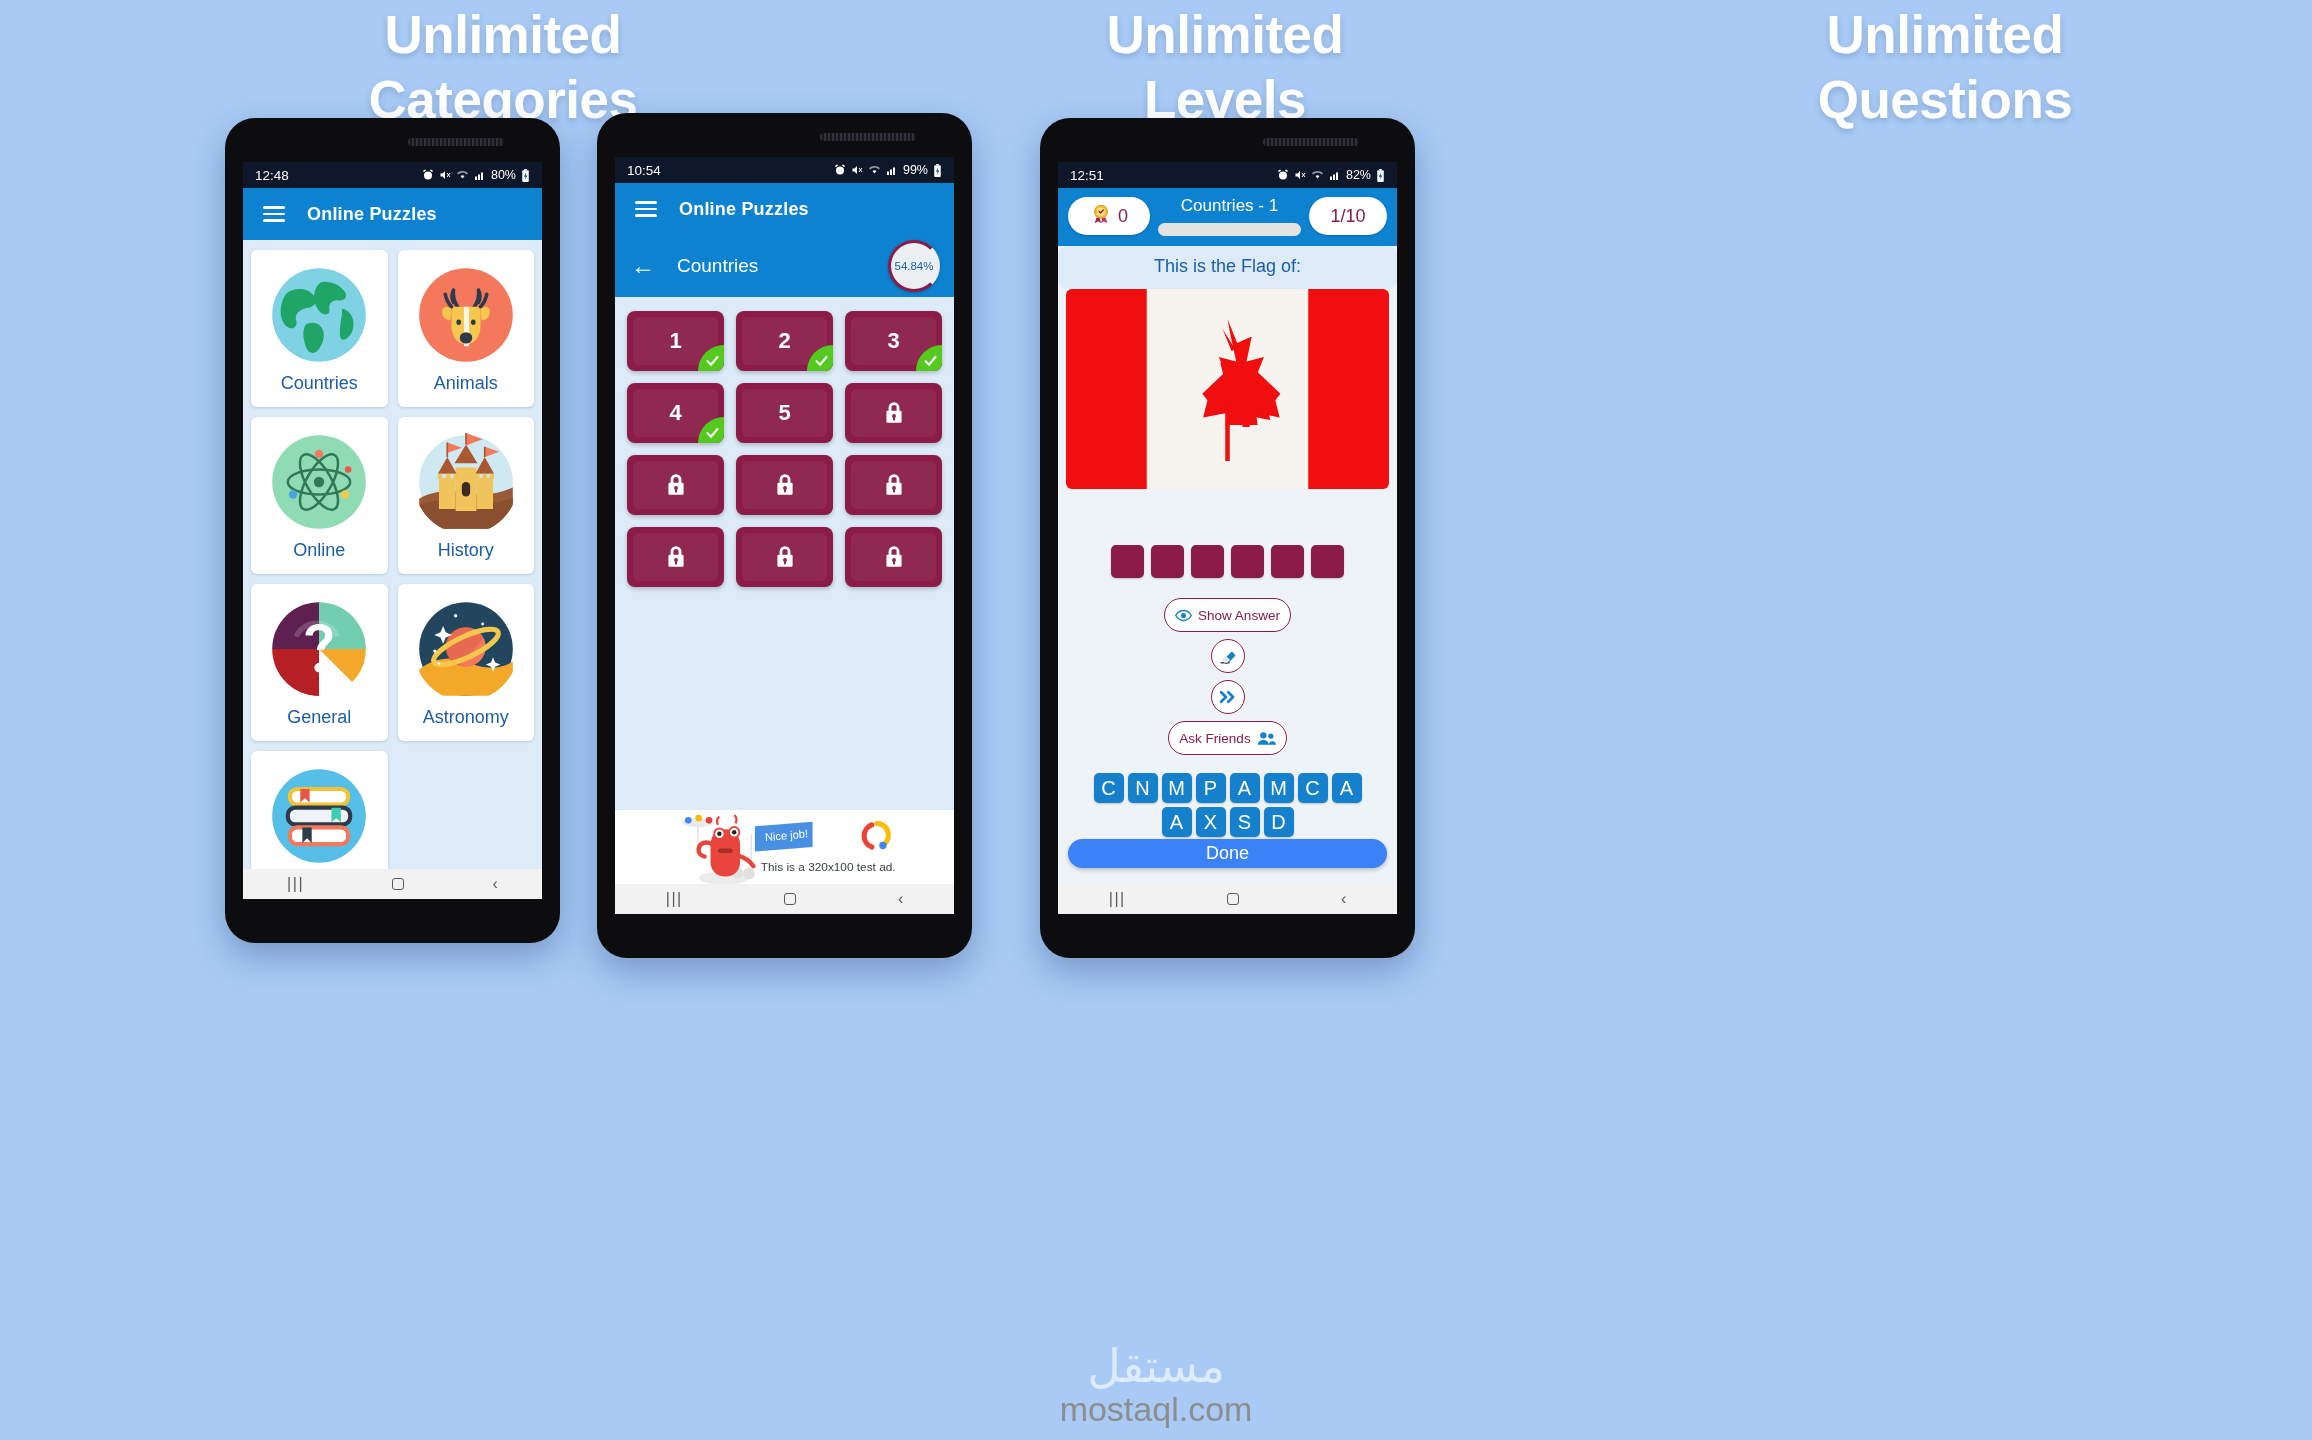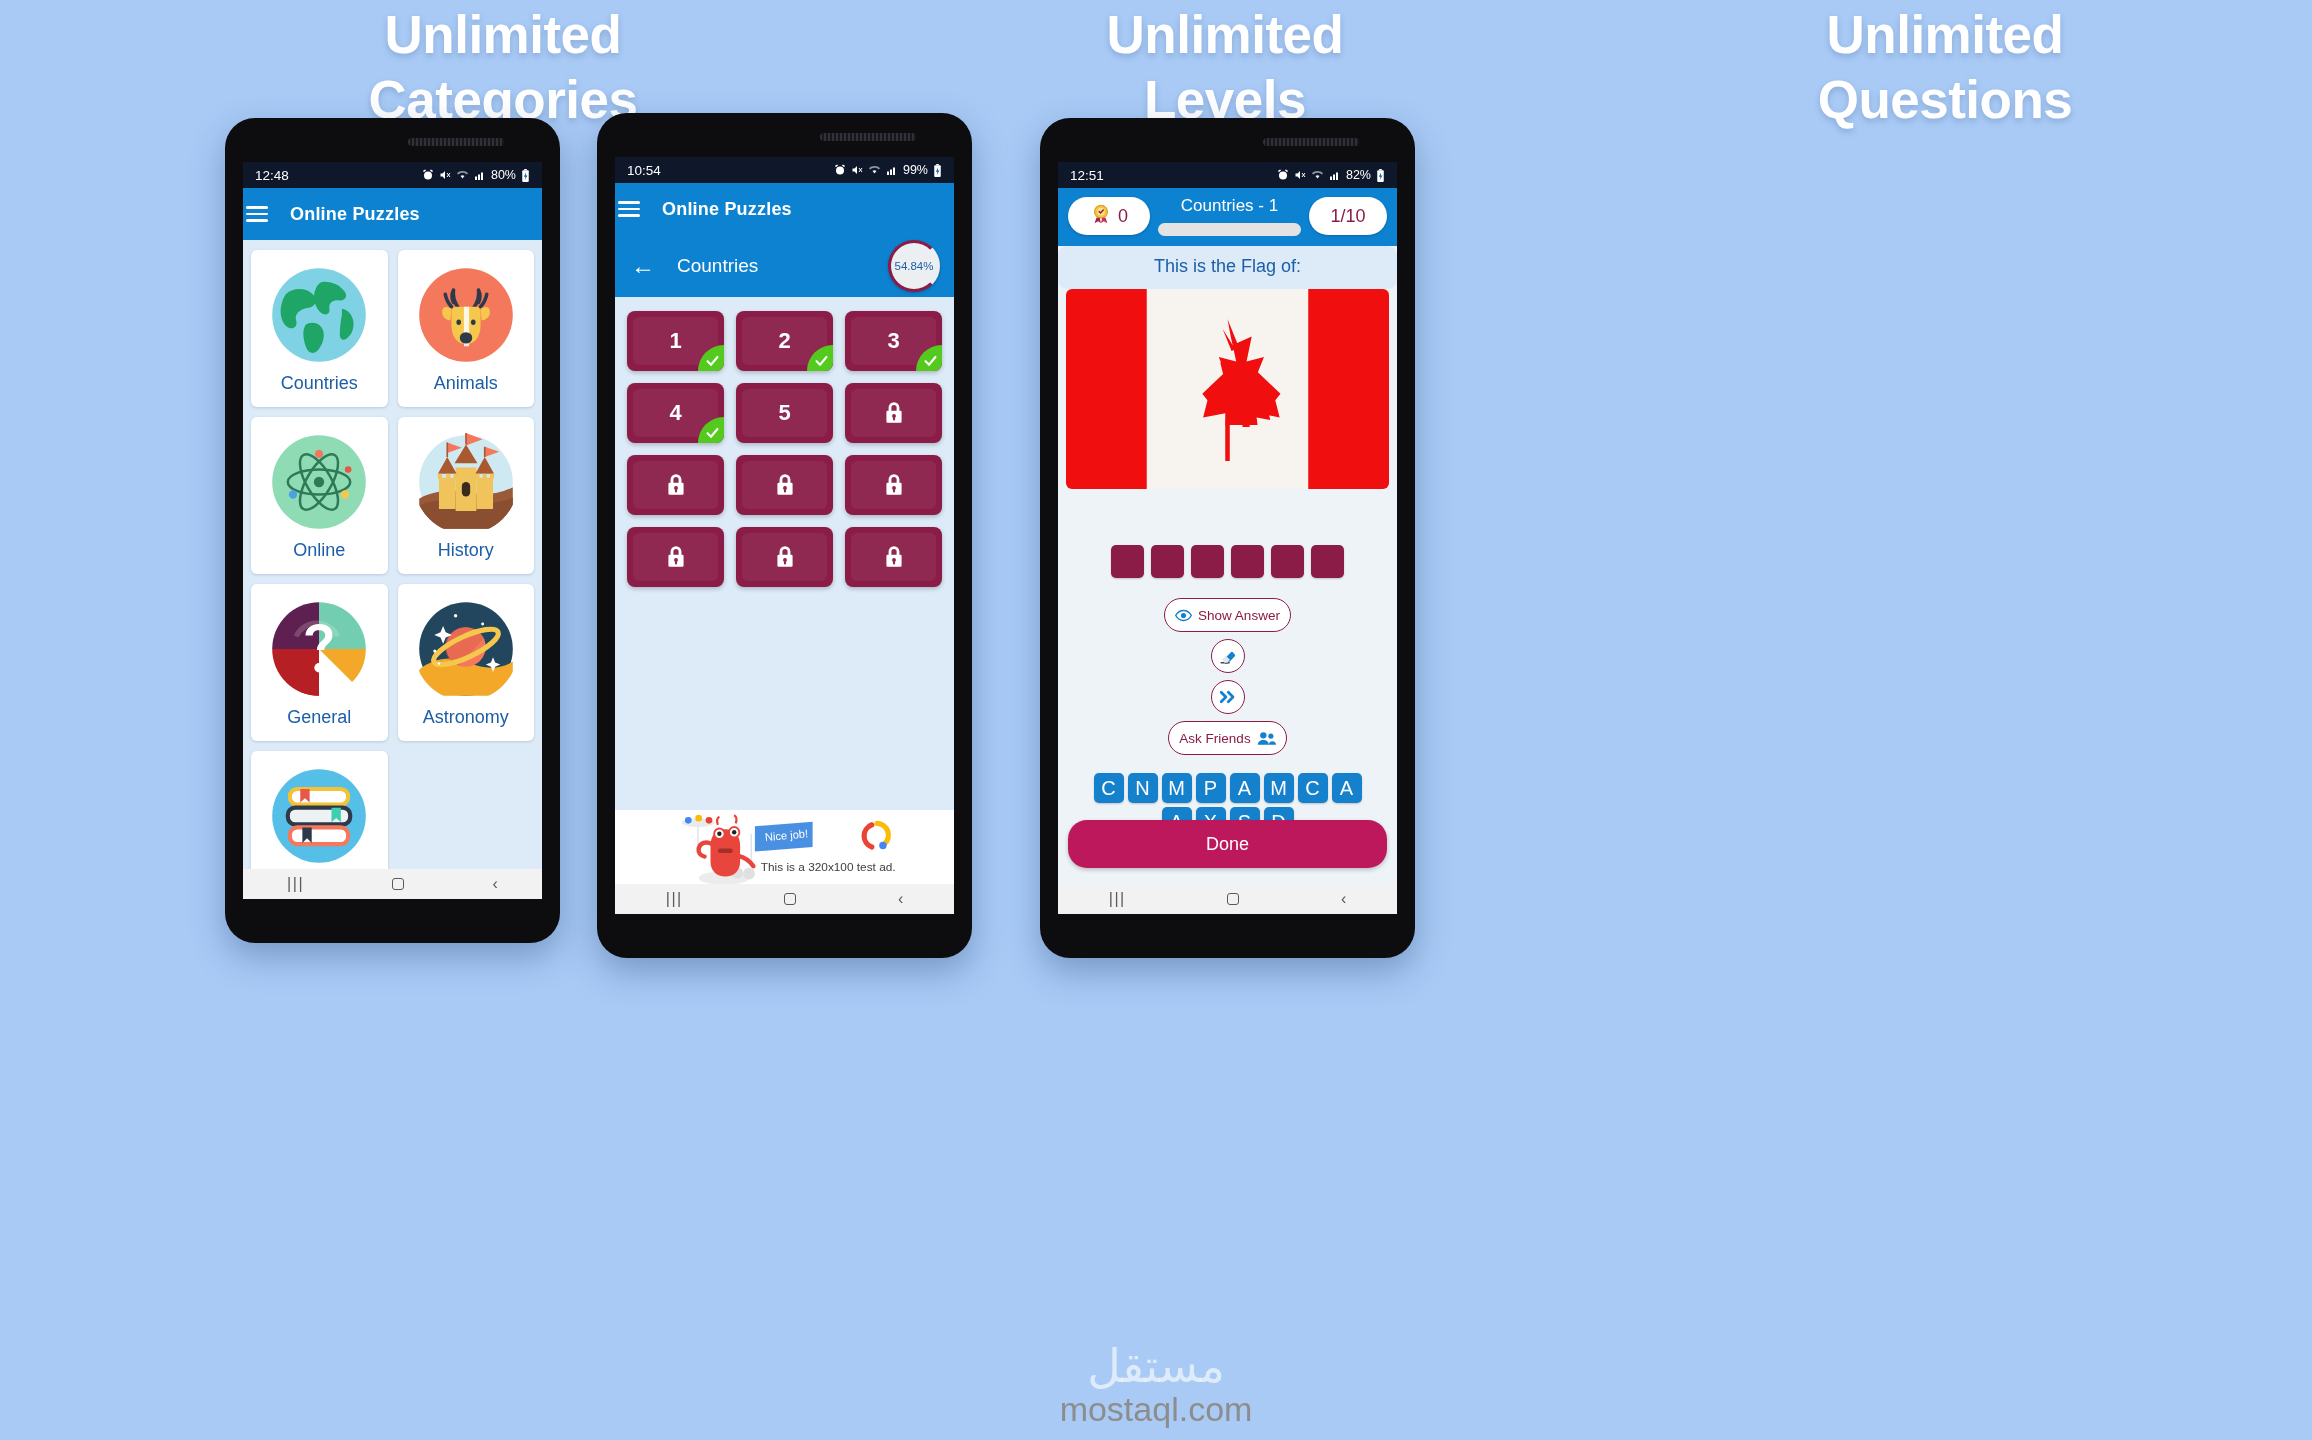--- a/index.html
+++ b/index.html
@@ -73,21 +73,21 @@
   .sb-ico { display:inline-block; line-height:1; }
   .sb-ico svg { display:block; }
 
   
   .appbar {
     background: #0d82d1;
     color: #ffffff;
     display: flex;
     align-items: center;
     gap: 22px;
-    padding: 0 3px;
+    padding: 0 20px;
     height: 52px;
   }
   .appbar .title { font-size: 18px; font-weight: bold; letter-spacing: .2px; }
   .hamburger { width: 22px; display:flex; flex-direction:column; gap:4px; cursor:pointer; }
   .hamburger span { display:block; height:2.4px; background:#fff; border-radius:2px; }
 
   
   .catgrid {
     background: #dcebf7;
     padding: 10px 8px;
@@ -222,21 +222,21 @@
   .act.round { width: 34px; padding:0; justify-content:center; }
   .act svg { display:block; }
   .letters { display:flex; flex-wrap:wrap; justify-content:center; gap:4px; margin-top: 18px; padding: 0 20px; }
   .letter {
     width: 30px; height: 30px; background: #1581cd; color:#fff;
     border-radius: 5px; display:flex; align-items:center; justify-content:center;
     font-size: 20px; cursor:pointer; box-shadow: 0 1px 2px rgba(0,0,0,.2);
   }
   .donebtn {
     position: absolute; left: 10px; right: 10px; bottom: 46px;
-    height: 48px; background:#be185d; color:#fff;
+    height: 29px; background:#3b82f6; color:#fff;
     border-radius: 19px; border: none;
     font-size: 18px; cursor:pointer;
     box-shadow: 0 2px 4px rgba(0,0,0,.22);
     font-family: "Liberation Sans", sans-serif;
   }
 
   
   .navbar {
     position:absolute; left:0; right:0; bottom:0;
     height: 30px; background: #f2f2f2;

